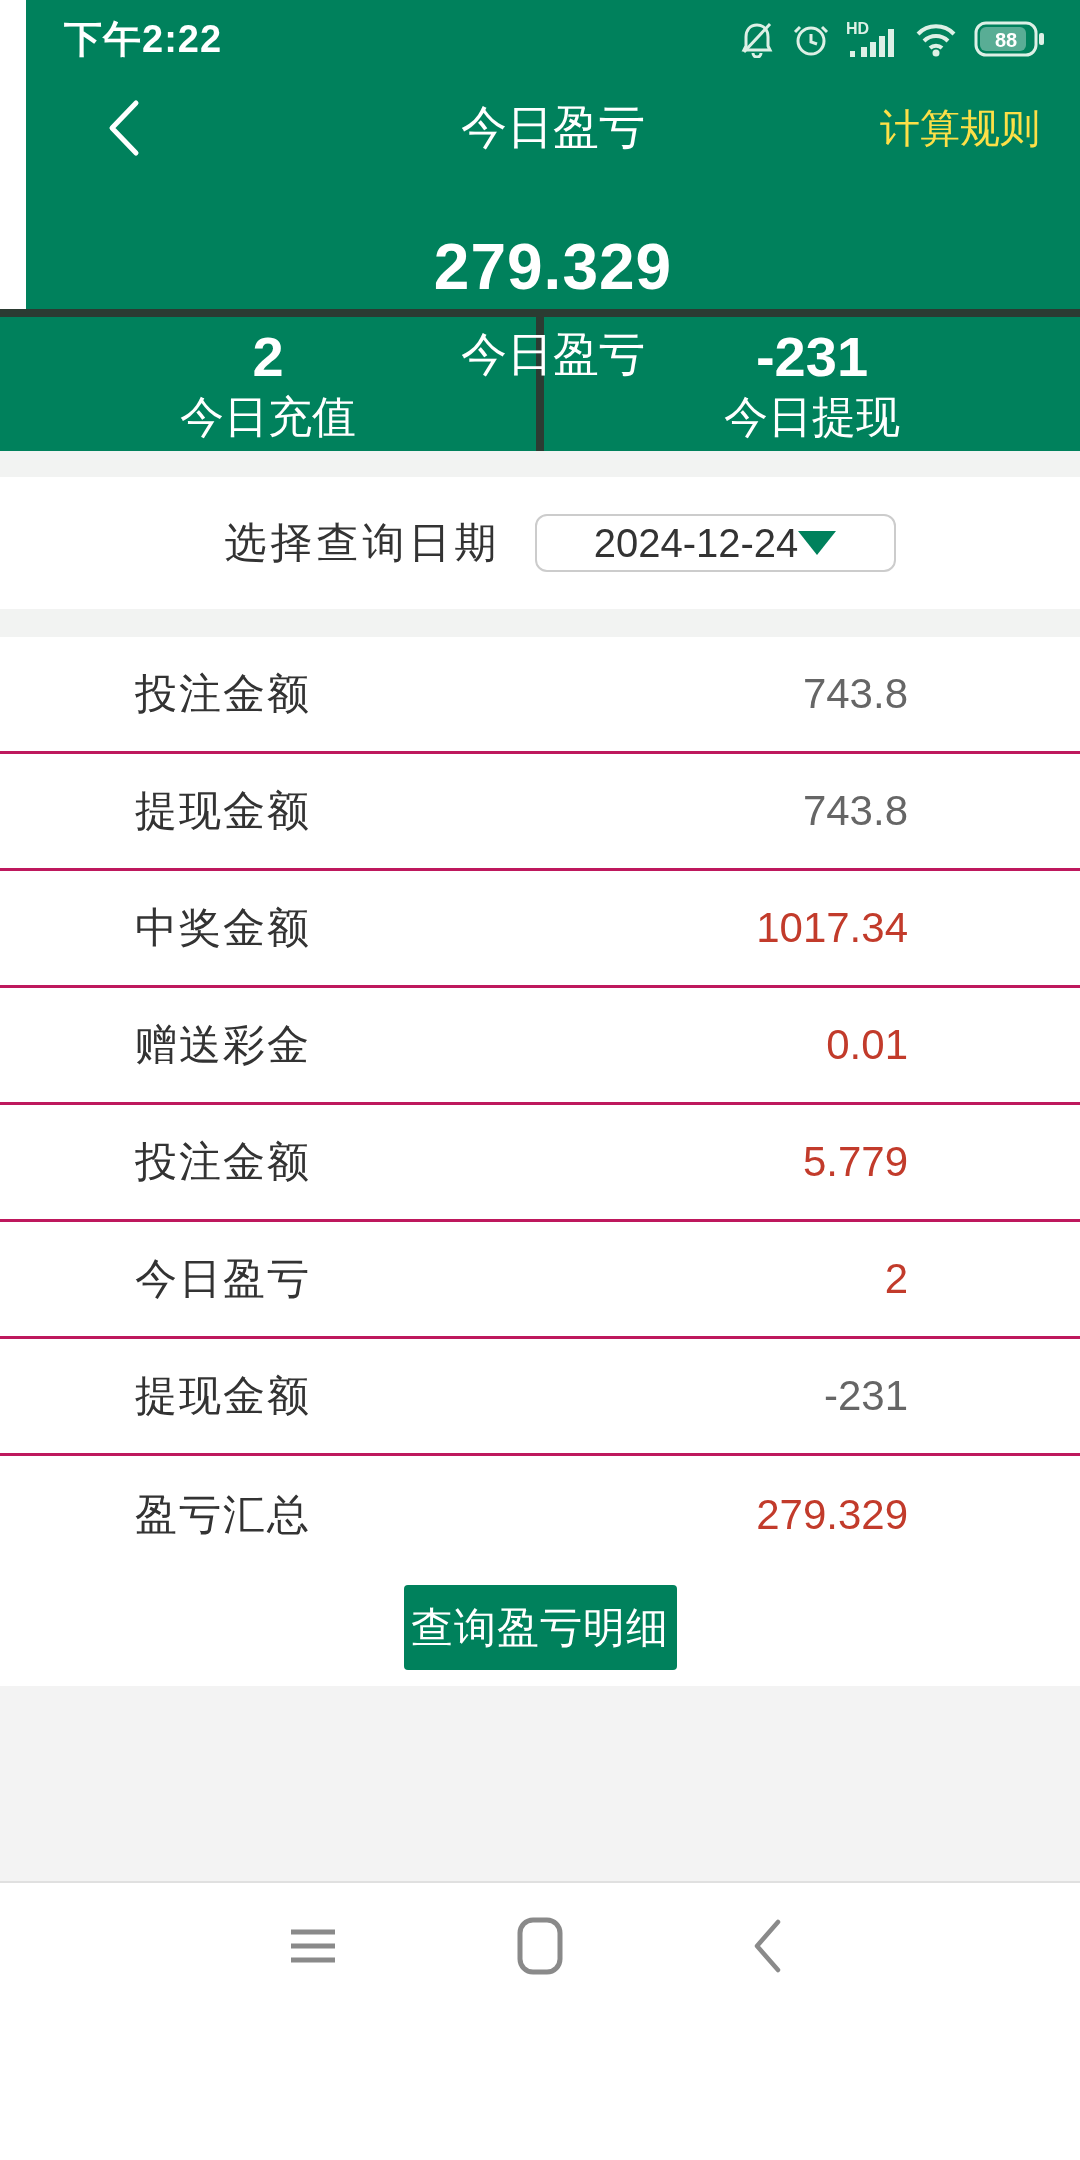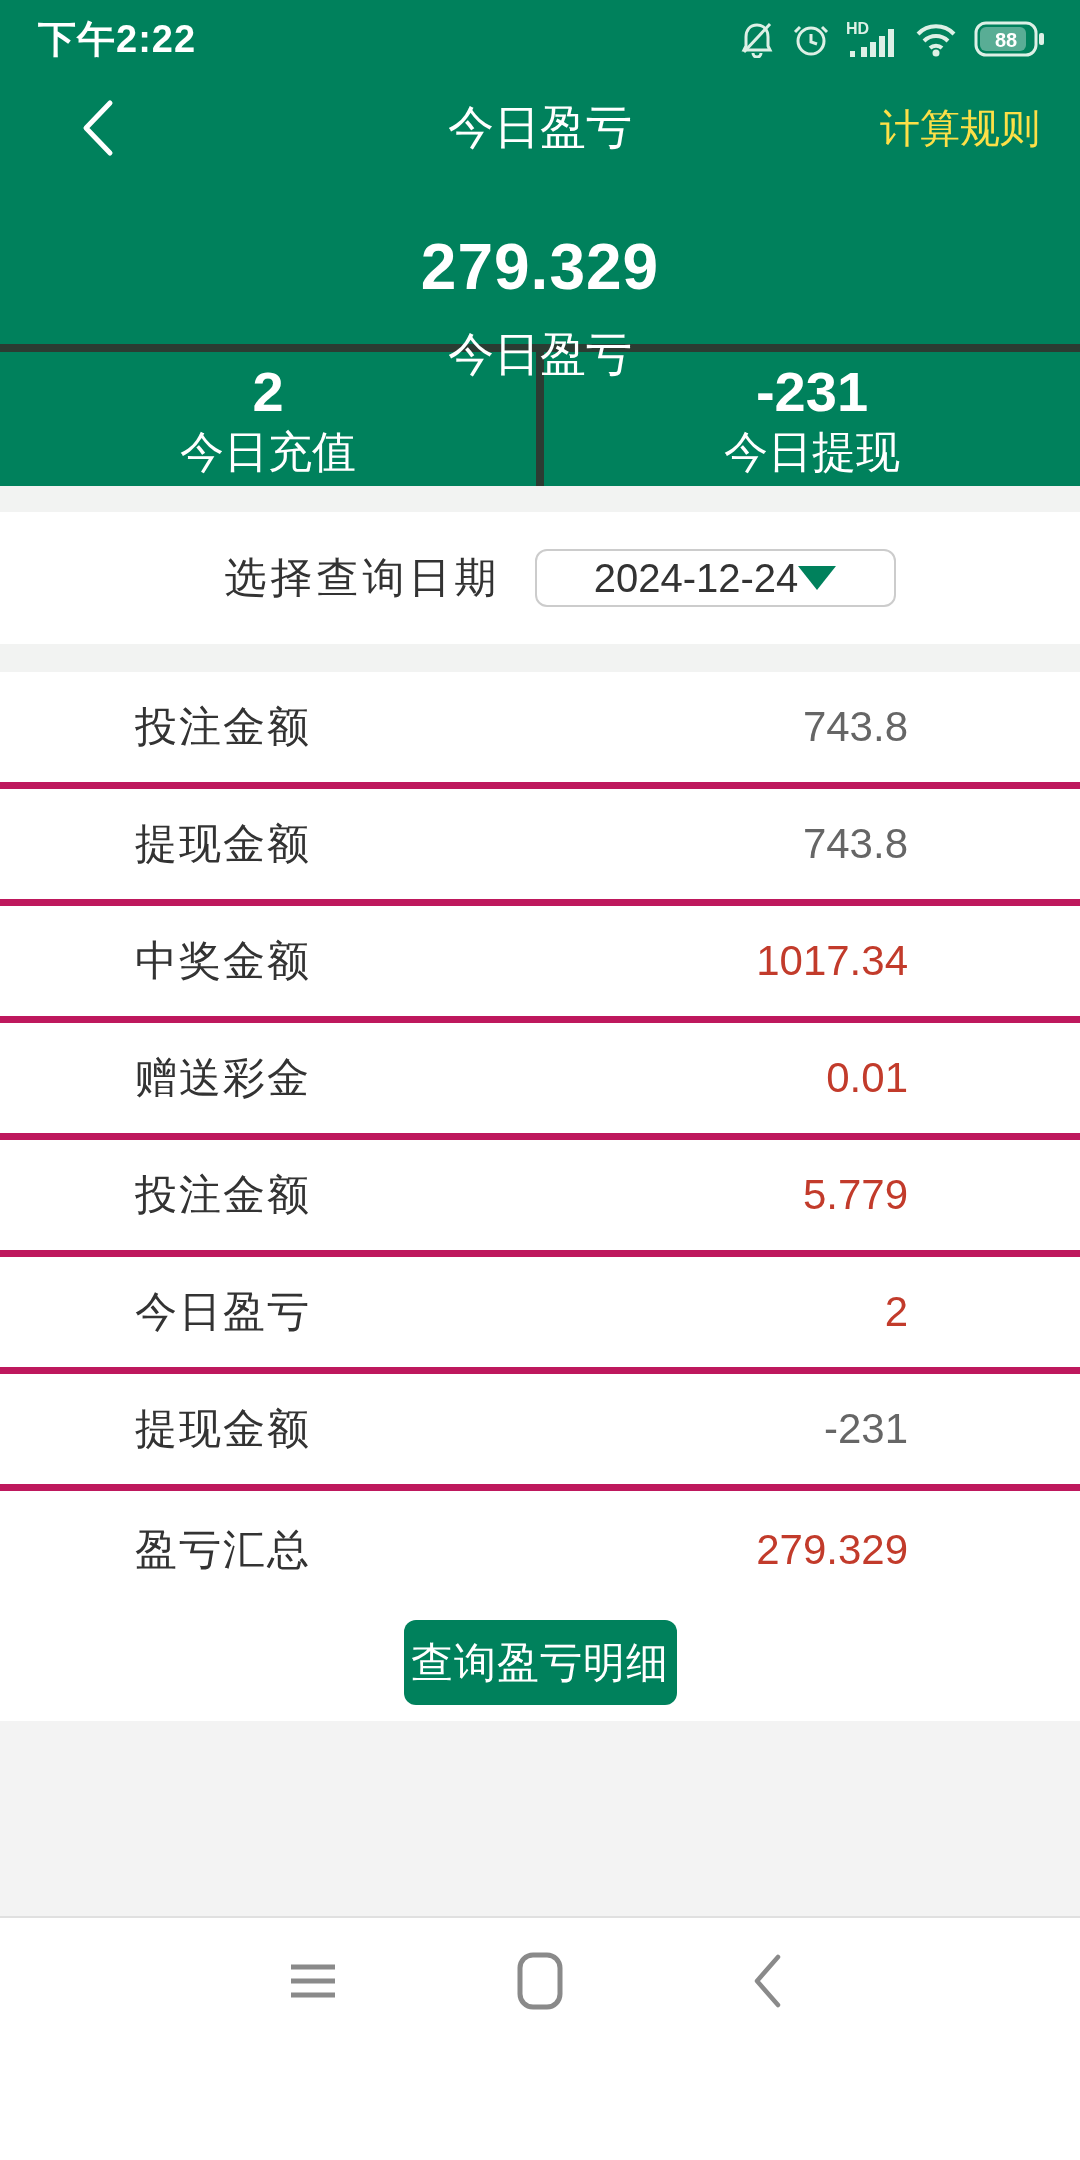--- a/index.html
+++ b/index.html
@@ -6,21 +6,21 @@
     --green:#00815c; --dark-line:#2b3b32; --red:#c23b2b; --gray-value:#666666;
     --label:#333333; --strip:#f2f3f2; --nav-icon:#8a8a8a; --border:#cccccc;
     --status-icon:#ddf0e6;
   }
   *{margin:0;padding:0;box-sizing:border-box;}
   html,body{width:1080px;height:2160px;}
   body{font-family:"Liberation Sans","DejaVu Sans",sans-serif;background:#ffffff;overflow:hidden;}
   .screen{position:relative;width:1080px;height:2160px;background:#ffffff;}
 
   
-  .green-head{height:344px;background:var(--green);color:#ffffff;position:relative;}
+  .green-head{height:309px;background:var(--green);color:#ffffff;position:relative;margin-left:26px;}
   .status-bar{display:flex;align-items:center;justify-content:space-between;padding:14px 34px 0 38px;height:64px;}
   .status-time{font-size:38px;font-weight:bold;letter-spacing:1px;}
   .status-icons{display:flex;align-items:center;gap:16px;text-align:center;}
   .status-icons svg{display:block;}
 
   .appbar{position:relative;height:80px;margin-top:24px;display:flex;align-items:center;justify-content:center;}
   .back-btn{position:absolute;left:58px;top:0;width:80px;height:80px;display:flex;align-items:center;justify-content:center;cursor:pointer;}
   .appbar-title{font-size:46px;color:#ffffff;}
   .rules-btn{position:absolute;right:40px;top:0;height:80px;display:flex;align-items:center;font-size:40px;color:#fde047;cursor:pointer;}
 
@@ -42,30 +42,30 @@
 
   
   .date-row{height:132px;background:#ffffff;display:flex;align-items:center;justify-content:center;gap:34px;margin-left:40px;}
   .date-label{font-size:42px;color:var(--label);letter-spacing:4px;}
   .date-select{width:361px;height:58px;border:2px solid var(--border);border-radius:12px;display:flex;align-items:center;justify-content:center;cursor:pointer;background:#fff;}
   .date-value{font-size:40px;color:#333;}
   .tri-down{width:0;height:0;border-left:19px solid transparent;border-right:19px solid transparent;border-top:24px solid var(--green);}
 
   
   .detail-list{background:#ffffff;}
-  .detail-row{height:117px;display:flex;align-items:center;justify-content:space-between;padding:0 172px 0 135px;background:#fff;border-bottom:7px solid #be185d;}
+  .detail-row{height:117px;display:flex;align-items:center;justify-content:space-between;padding:0 172px 0 135px;background:#fff;border-bottom:3px solid #be185d;}
   .detail-row:last-child{border-bottom:none;}
   .row-label{font-size:42px;color:var(--label);letter-spacing:2px;}
   .row-value{font-size:42px;}
   .val-gray{color:var(--gray-value);}
   .val-red{color:var(--red);}
 
   
   .btn-section{height:113px;background:#ffffff;display:flex;justify-content:center;align-items:flex-start;padding-top:12px;}
-  .query-btn{width:273px;height:85px;background:var(--green);color:#fff;border:none;border-radius:12px;font-size:42px;font-family:inherit;display:flex;align-items:center;justify-content:center;cursor:pointer;letter-spacing:1px;}
+  .query-btn{width:273px;height:85px;background:var(--green);color:#fff;border:none;border-radius:4px;font-size:42px;font-family:inherit;display:flex;align-items:center;justify-content:center;cursor:pointer;letter-spacing:1px;}
 
   .bottom-gray{height:197px;background:#f3f3f3;border-bottom:2px solid #e0e0e0;}
 
   
   .nav-bar{height:126px;background:#ffffff;display:flex;align-items:center;justify-content:space-between;padding:0 283px;}
   .nav-btn{width:60px;height:60px;display:flex;align-items:center;justify-content:center;cursor:pointer;}
   .nav-btn svg{display:block;}
 </style>
 </head>
 <body>

